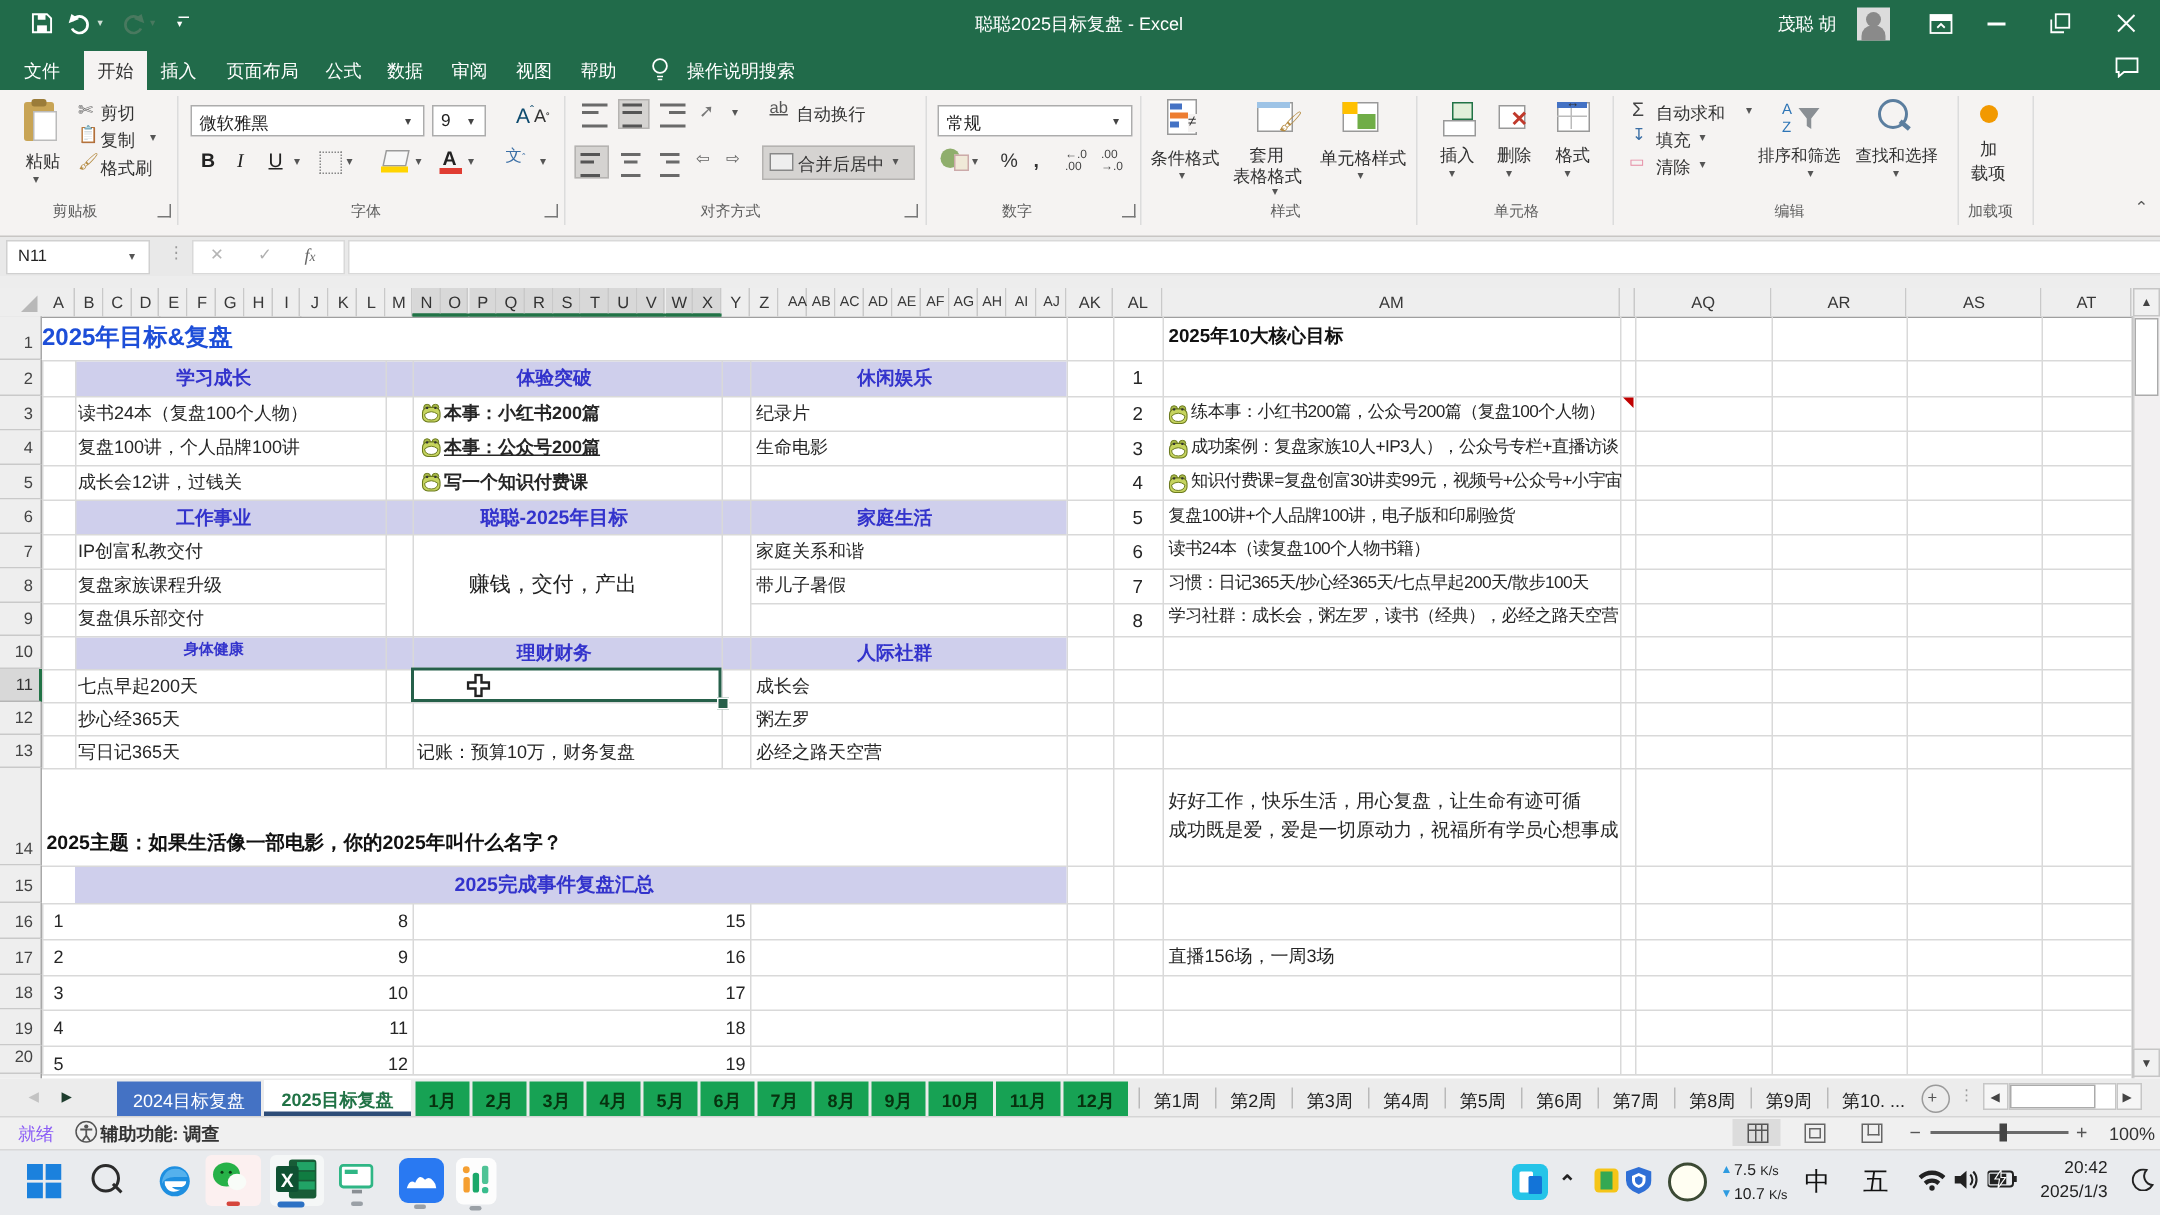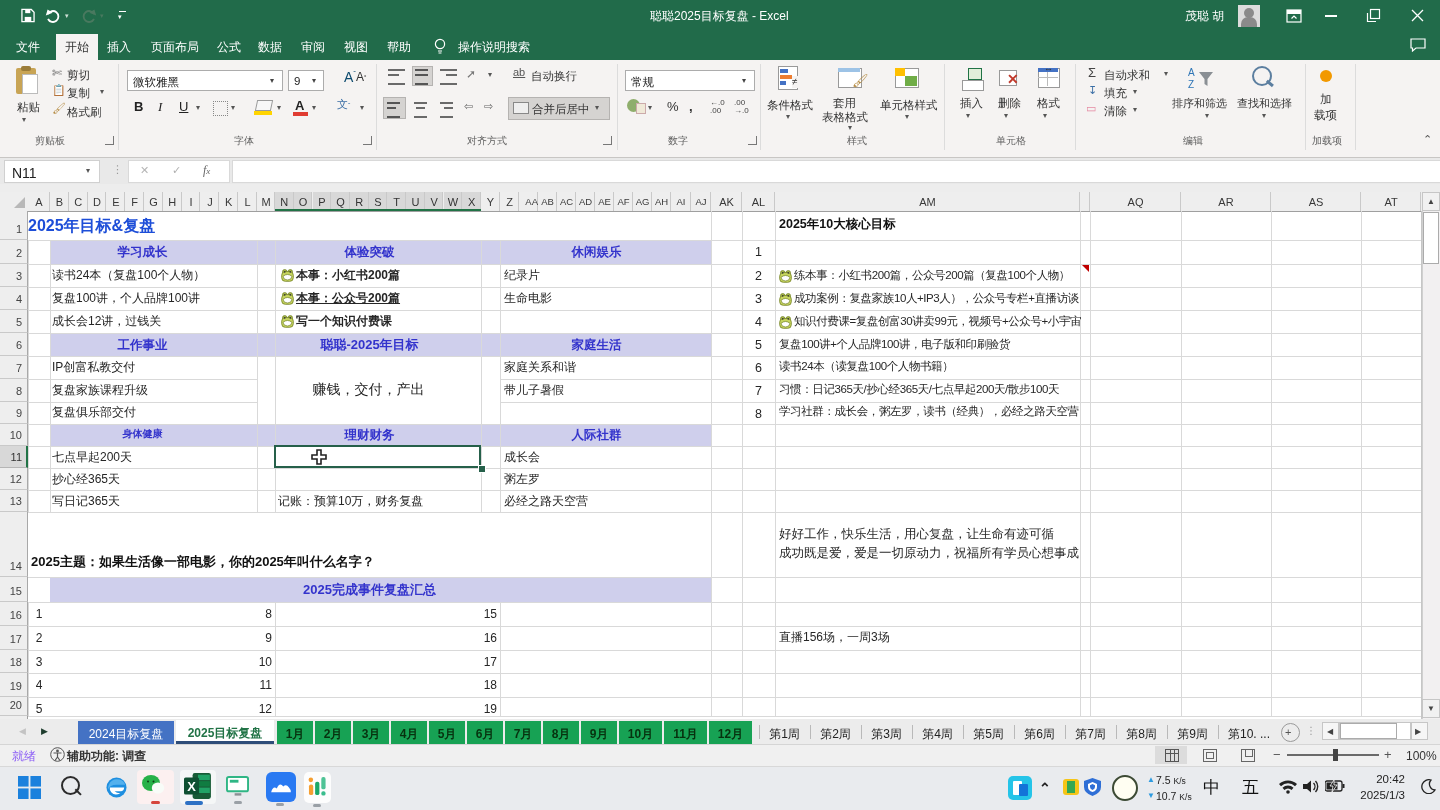--- a/index.html
+++ b/index.html
@@ -251,21 +251,21 @@
 
 <div class="abs" style="left:1320px;top:70px;width:12px;height:12px;border-radius:50%;background:#f29900;"></div>
 <div class="rtxt" style="left:1320px;top:92px;">加</div>
 <div class="rtxt" style="left:1314px;top:108px;">载项</div>
 <div class="lab" style="left:1297px;top:134px;width:60px;">加载项</div>
 <div class="t" style="left:1423px;top:134px;color:#555;font-size:11px;">⌃</div>
 </div>
 
 <div class="abs" style="left:0;top:158px;width:1440px;height:26px;background:#e9e9e9;"></div>
 <div class="abs" style="left:4px;top:160px;width:94px;height:21px;background:#fff;border:1px solid #d0d0d0;"></div>
-<div class="t" style="left:12px;top:166px;font-size:14px;color:#222;">N11</div>
+<div class="t" style="left:12px;top:166px;font-size:11px;color:#222;">N11</div>
 <div class="t" style="left:86px;top:167px;font-size:8px;color:#555;">▾</div>
 <div class="t" style="left:112px;top:164px;color:#9a9a9a;font-size:11px;">⋮</div>
 <div class="abs" style="left:128px;top:160px;width:100px;height:21px;background:#fff;border:1px solid #d9d9d9;"></div>
 <div class="t" style="left:140px;top:165px;color:#b5b5b5;font-size:11px;">✕</div>
 <div class="t" style="left:172px;top:165px;color:#b0b0b0;font-size:11px;">✓</div>
 <div class="t" style="left:203px;top:164px;color:#666;font-size:12px;font-style:italic;font-family:'Liberation Serif',serif;">f<span style="font-size:9px;">x</span></div>
 <div class="abs" style="left:232px;top:160px;width:1208px;height:21px;background:#fff;border:1px solid #d9d9d9;"></div>
 <div class="abs" style="left:0;top:184px;width:1440px;height:8px;background:#ededed;"></div>
 
 <div id="grid">

